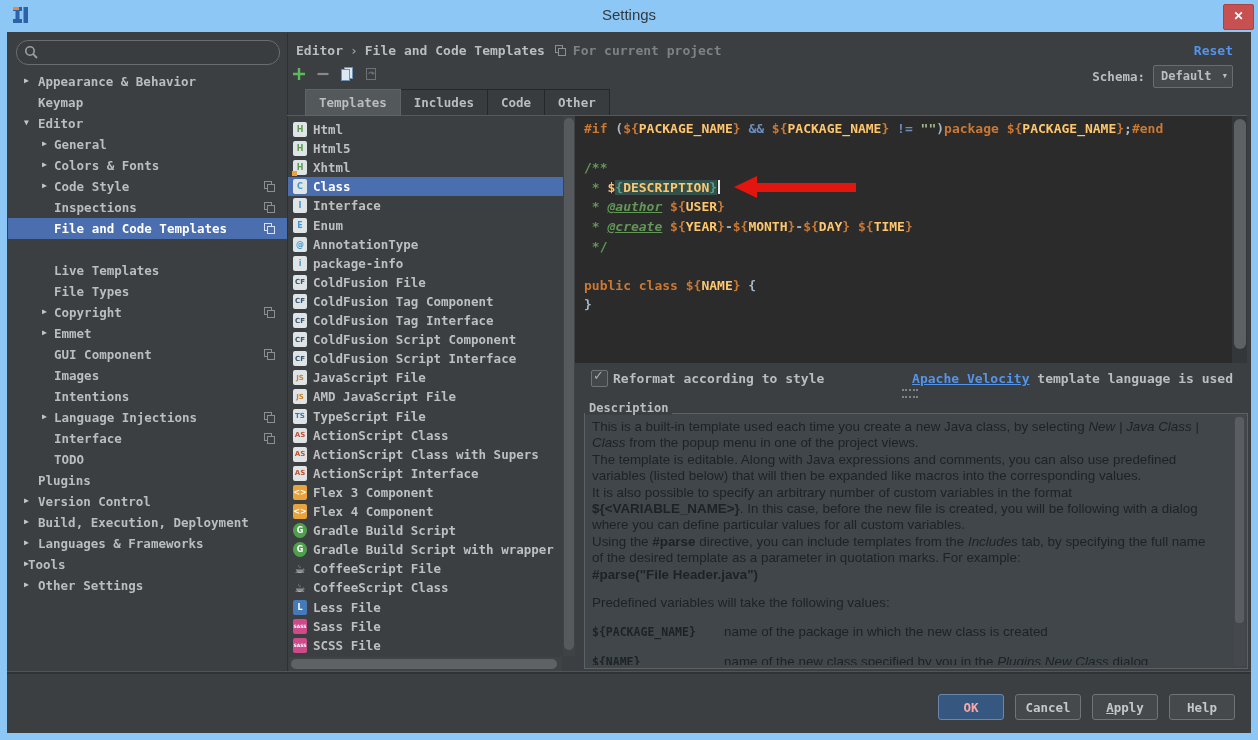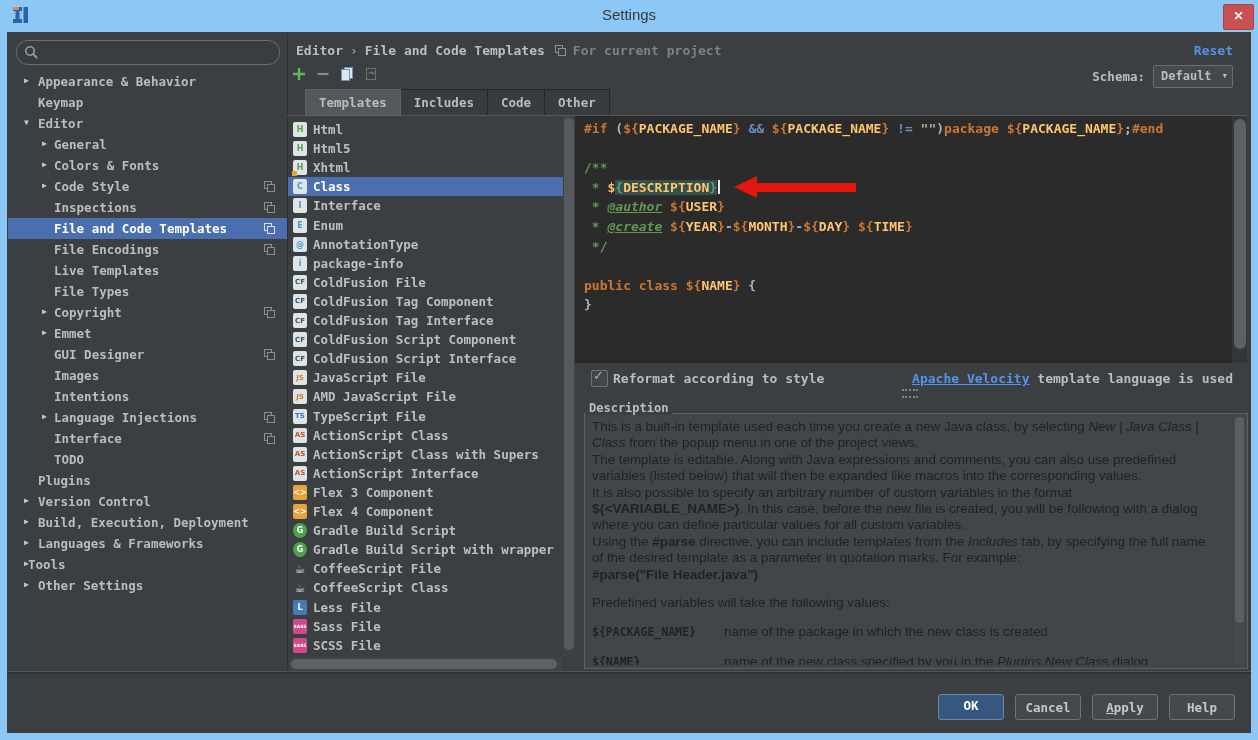--- a/index.html
+++ b/index.html
@@ -113,21 +113,21 @@
   .seg-i{font-style:italic;}
   .var-row{margin-top:13px;display:flex;}
   .var-name{width:132px;flex:none;font-family:"DejaVu Sans Mono",monospace;font-size:11.5px;font-weight:bold;}
   .desc-vscroll{position:absolute;left:649px;top:1px;width:11px;height:251px;background:#46494B;}
   .desc-vscroll .thumb{position:absolute;left:1px;top:2px;width:9px;height:206px;background:#5A5E60;border-radius:4px;}
   
   .footer-line{position:absolute;left:0;top:639px;width:1244px;height:2px;background:#303335;border-top:1px solid #505456;}
   .footer{position:absolute;left:931px;top:662px;display:flex;gap:11px;}
   .btn{width:66px;height:26px;background:#45494C;border:1px solid #6E7478;border-radius:3px;
        color:#C5C8CA;font-family:"DejaVu Sans Mono",monospace;font-size:12.5px;font-weight:bold;cursor:pointer;}
-  .btn.primary{background:#365880;border-color:#6A86A8;color:#ffffff;font-family:Liberation Mono, monospace;}
+  .btn.primary{background:#365880;border-color:#6A86A8;color:#fca5a5;}
 </style>
 </head>
 <body>
 
 <div class="window">
 
   <div class="titlebar">
     <div class="logo">
       <svg width="22" height="22" viewBox="0 0 22 22">
         <path d="M3 2 L12 2 L12 6 L9.5 6 L9.5 14 L12 14 L12 18 L3 18 L3 14 L5.5 14 L5.5 6 L3 6 Z" fill="#2B62A8"></path>
@@ -177,41 +177,37 @@
             <span class="proj-icon tree-proj"></span>
           </div>
           <div class="tree-row" style="top: 126px;">
             <span class="tree-label" style="left: 46px;">Inspections</span>
             <span class="proj-icon tree-proj"></span>
           </div>
           <div class="tree-row sel" style="top: 147px;">
             <span class="tree-label" style="left: 46px;">File and Code Templates</span>
             <span class="proj-icon tree-proj"></span>
           </div>
-          <div class="tree-row" style="top: 168px;">
-            <span class="tree-label" style="left: 46px;">File Encodings</span>
-            <span class="proj-icon tree-proj"></span>
-          </div>
           <div class="tree-row" style="top: 189px;">
             <span class="tree-label" style="left: 46px;">Live Templates</span>
           </div>
           <div class="tree-row" style="top: 210px;">
             <span class="tree-label" style="left: 46px;">File Types</span>
           </div>
           <div class="tree-row" style="top: 231px;">
             <span class="tree-arrow" style="left: 34px;">▶</span>
             <span class="tree-label" style="left: 46px;">Copyright</span>
             <span class="proj-icon tree-proj"></span>
           </div>
           <div class="tree-row" style="top: 252px;">
             <span class="tree-arrow" style="left: 34px;">▶</span>
             <span class="tree-label" style="left: 46px;">Emmet</span>
           </div>
           <div class="tree-row" style="top: 273px;">
-            <span class="tree-label" style="left: 46px;">GUI Designer</span>
+            <span class="tree-label" style="left: 46px;">GUI Component</span>
             <span class="proj-icon tree-proj"></span>
           </div>
           <div class="tree-row" style="top: 294px;">
             <span class="tree-label" style="left: 46px;">Images</span>
           </div>
           <div class="tree-row" style="top: 315px;">
             <span class="tree-label" style="left: 46px;">Intentions</span>
           </div>
           <div class="tree-row" style="top: 336px;">
             <span class="tree-arrow" style="left: 34px;">▶</span>

